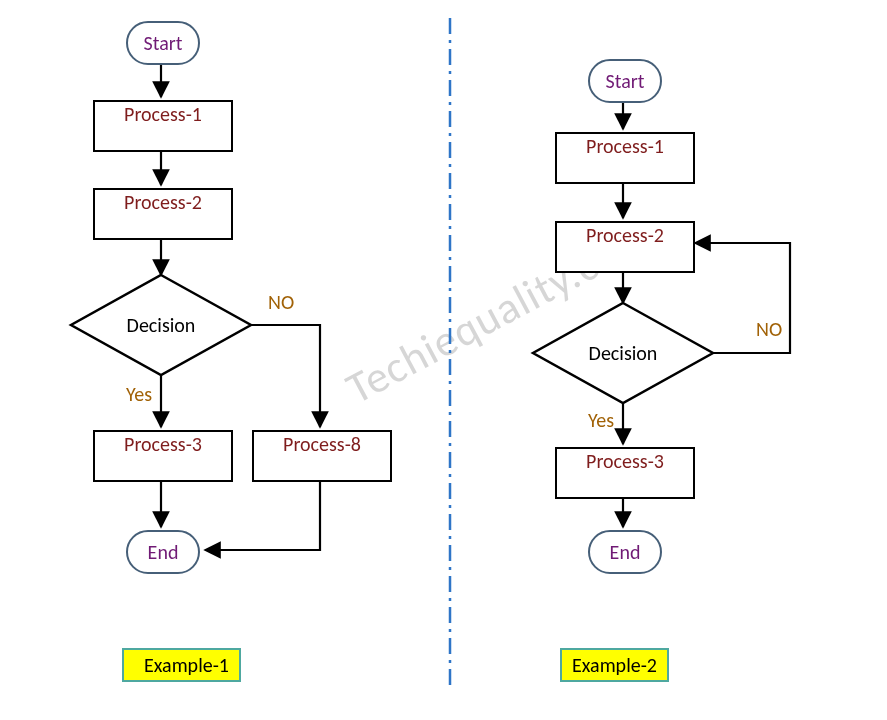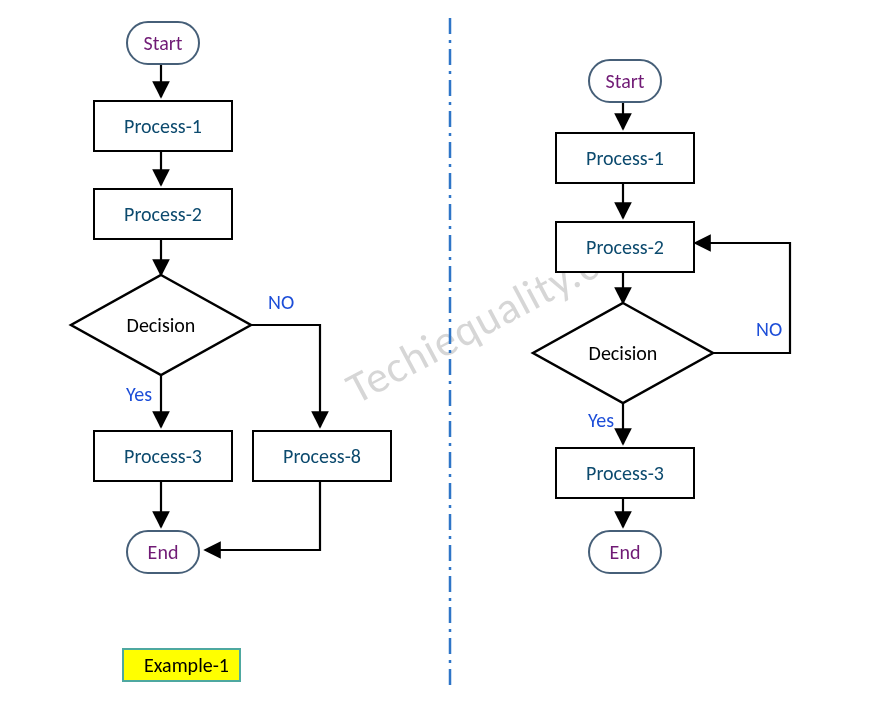--- a/index.html
+++ b/index.html
@@ -25,24 +25,24 @@
     align-items: center;
     justify-content: center;
     font-size: 20px;
     color: #701a75;
   }
   .process {
     position: absolute;
     border: 2.5px solid #000;
     background: #fff;
     display: flex;
-    align-items: center;
+    align-items: flex-start;
     justify-content: center;
     font-size: 20px;
-    color: #0c4a6e;
+    color: #7f1d1d;
   }
   .decision {
     position: absolute;
     width: 180px;
     height: 100px;
     text-decoration: underline;
   }
   .decision svg {
     position: absolute;
     left: 0; top: 0;
@@ -54,21 +54,21 @@
     position: absolute;
     left: 0; top: 0; width: 100%; height: 100%;
     display: flex;
     align-items: center;
     justify-content: center;
     font-size: 20px;
   }
   .label {
     position: absolute;
     font-size: 20px;
-    color: #1d4ed8;
+    color: #a16207;
   }
   .example-tag {
     position: absolute;
     background: #ffff00;
     border: 2px solid #4ea8a0;
     padding: 3px 10px;
     font-size: 20px;
   }
   .watermark {
     position: absolute;
@@ -205,14 +205,17 @@
   <div class="label" style="left:756px; top:317px;">NO</div>
 
   <div class="process" style="left:555px; top:447px; width:136px; height:48px;">
     <span>Process-3</span>
   </div>
 
   <div class="terminator" style="left:588px; top:530px; width:70px; height:40px;">
     <span>End</span>
   </div>
 
+  <div class="example-tag" style="left:560px; top:648px;">
+    <span>Example-2</span>
+  </div>
 
 </div>
 
 </body></html>

